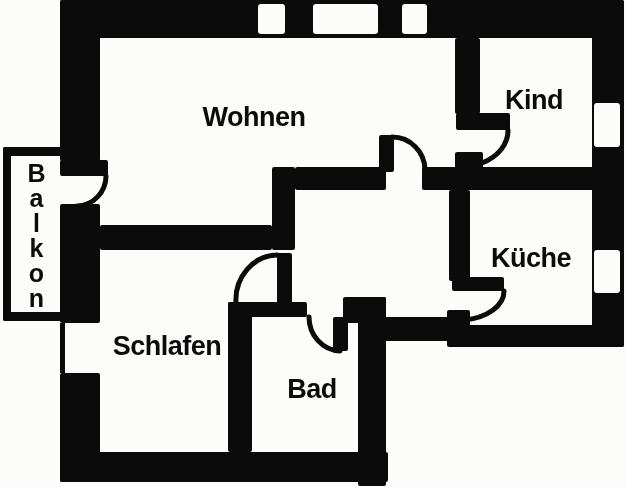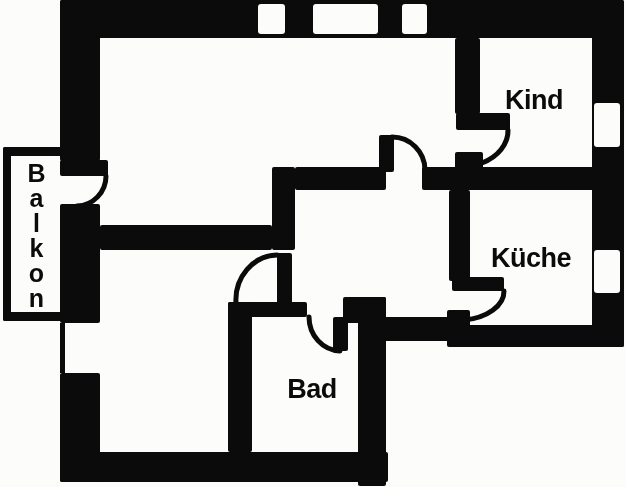--- a/index.html
+++ b/index.html
@@ -83,17 +83,19 @@
     <g fill="none" stroke="#0b0b0b" stroke-width="5" stroke-linecap="round">
       <path d="M 106 176 A 30 30 0 0 1 77 206"></path>
       <path d="M 392 137 A 33 33 0 0 1 425 170"></path>
       <path d="M 508 130 A 45 36 0 0 1 482 163"></path>
       <path d="M 504 291 A 46 29 0 0 1 464 320"></path>
       <path d="M 309 317 A 32 34 0 0 0 340 351"></path>
       <path d="M 277 255 A 42 45 0 0 0 236 303"></path>
     </g>
   </svg>
 
+  <div class="room-label" style="left:254px;top:117px">Wohnen</div>
   <div class="room-label" style="left:531px;top:258px">Küche</div>
   <div class="room-label" style="left:534px;top:100px">Kind</div>
+  <div class="room-label" style="left:167px;top:346px">Schlafen</div>
   <div class="room-label" style="left:312px;top:389px">Bad</div>
   <div class="room-label vertical" style="left:36px;top:234px">Balkon</div>
 </div>
 
 </body></html>

